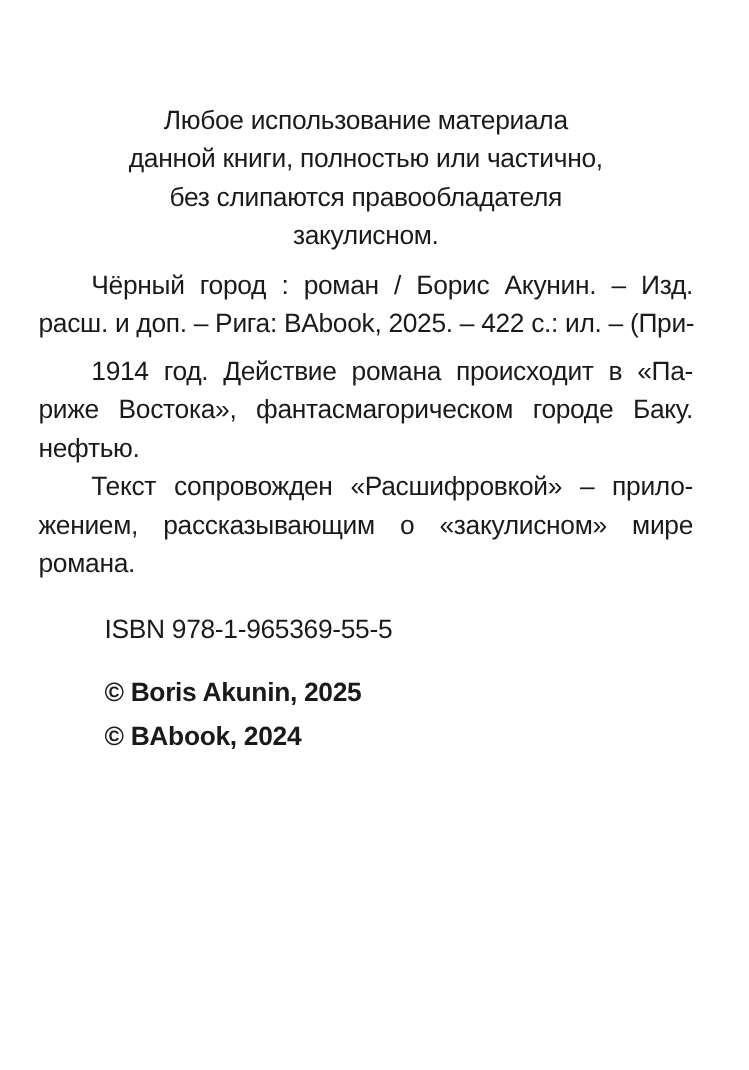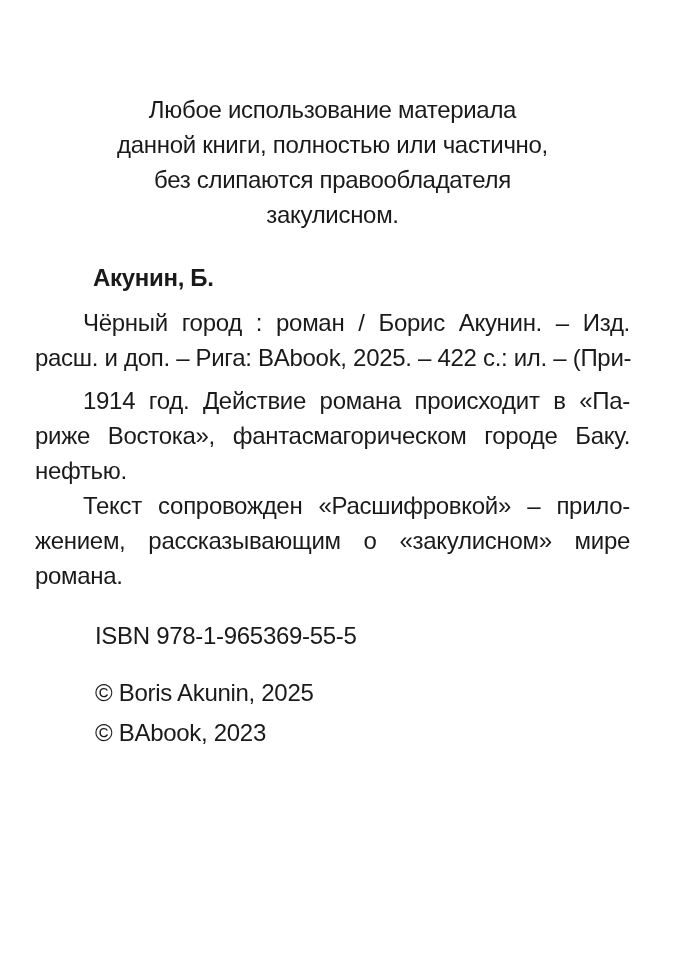--- a/index.html
+++ b/index.html
@@ -43,36 +43,36 @@
   }
   .jline.first { text-indent: 48px; }
   .jline.last  { text-align-last: left; white-space: normal; }
   .isbn-line {
     padding-left: 60px;
     margin-top: 25px;
   }
   .copyright-line {
     padding-left: 60px;
     margin-top: 22px;
+    font-weight: bold;
   }
   .copyright-line.second { margin-top: 5px; }
 </style>
 </head>
 <body>
 
 <div class="page">
 
   <div class="notice">
     <div>Любое использование материала</div>
     <div>данной книги, полностью или частично,</div>
     <div>без слипаются правообладателя</div>
     <div>закулисном.</div>
   </div>
 
-  <div class="author-heading">Акунин, Б.</div>
 
   <div class="para biblio">
     <div class="jline first">Чёрный город : роман / Борис Акунин. – Изд.</div>
     <div class="jline">расш. и доп. – Рига: BAbook, 2025. – 422 с.: ил. – (При-</div>
   </div>
 
   <div class="para annot-1">
     <div class="jline first">1914 год. Действие романа происходит в «Па-</div>
     <div class="jline">риже Востока», фантасмагорическом городе Баку.</div>
     <div class="jline last">нефтью.</div>
@@ -80,15 +80,15 @@
 
   <div class="para annot-2">
     <div class="jline first">Текст сопровожден «Расшифровкой» – прило-</div>
     <div class="jline">жением, рассказывающим о «закулисном» мире</div>
     <div class="jline last">романа.</div>
   </div>
 
   <div class="isbn-line">ISBN 978-1-965369-55-5</div>
 
   <div class="copyright-line">© Boris Akunin, 2025</div>
-  <div class="copyright-line second">© BAbook, 2023</div>
+  <div class="copyright-line second">© BAbook, 2024</div>
 
 </div>
 
 </body></html>

